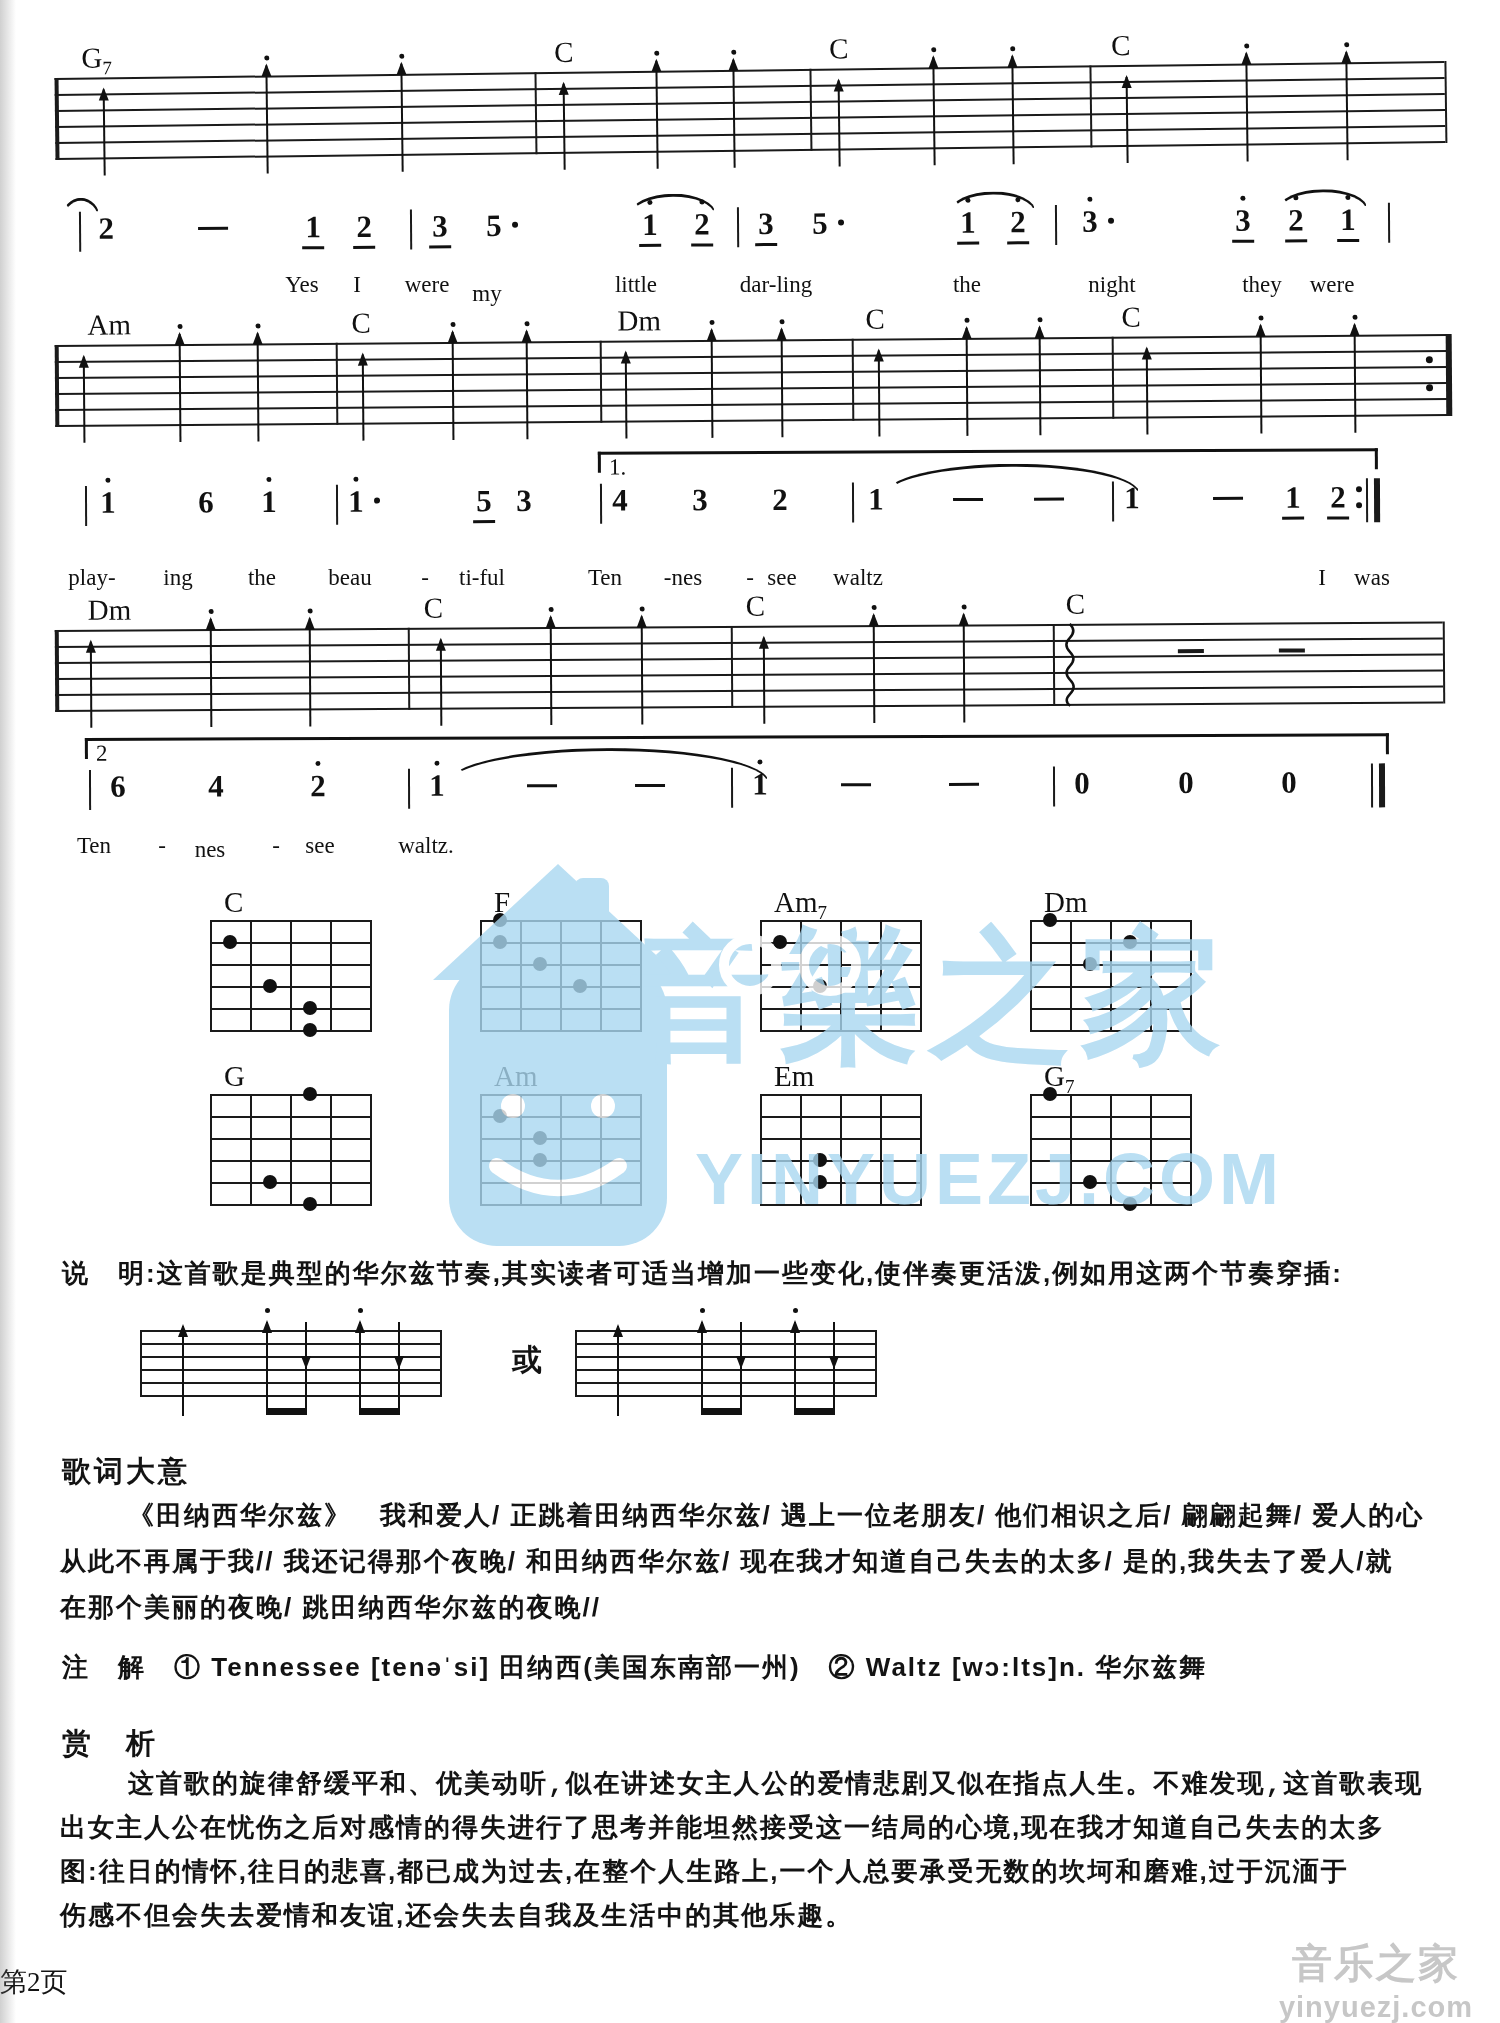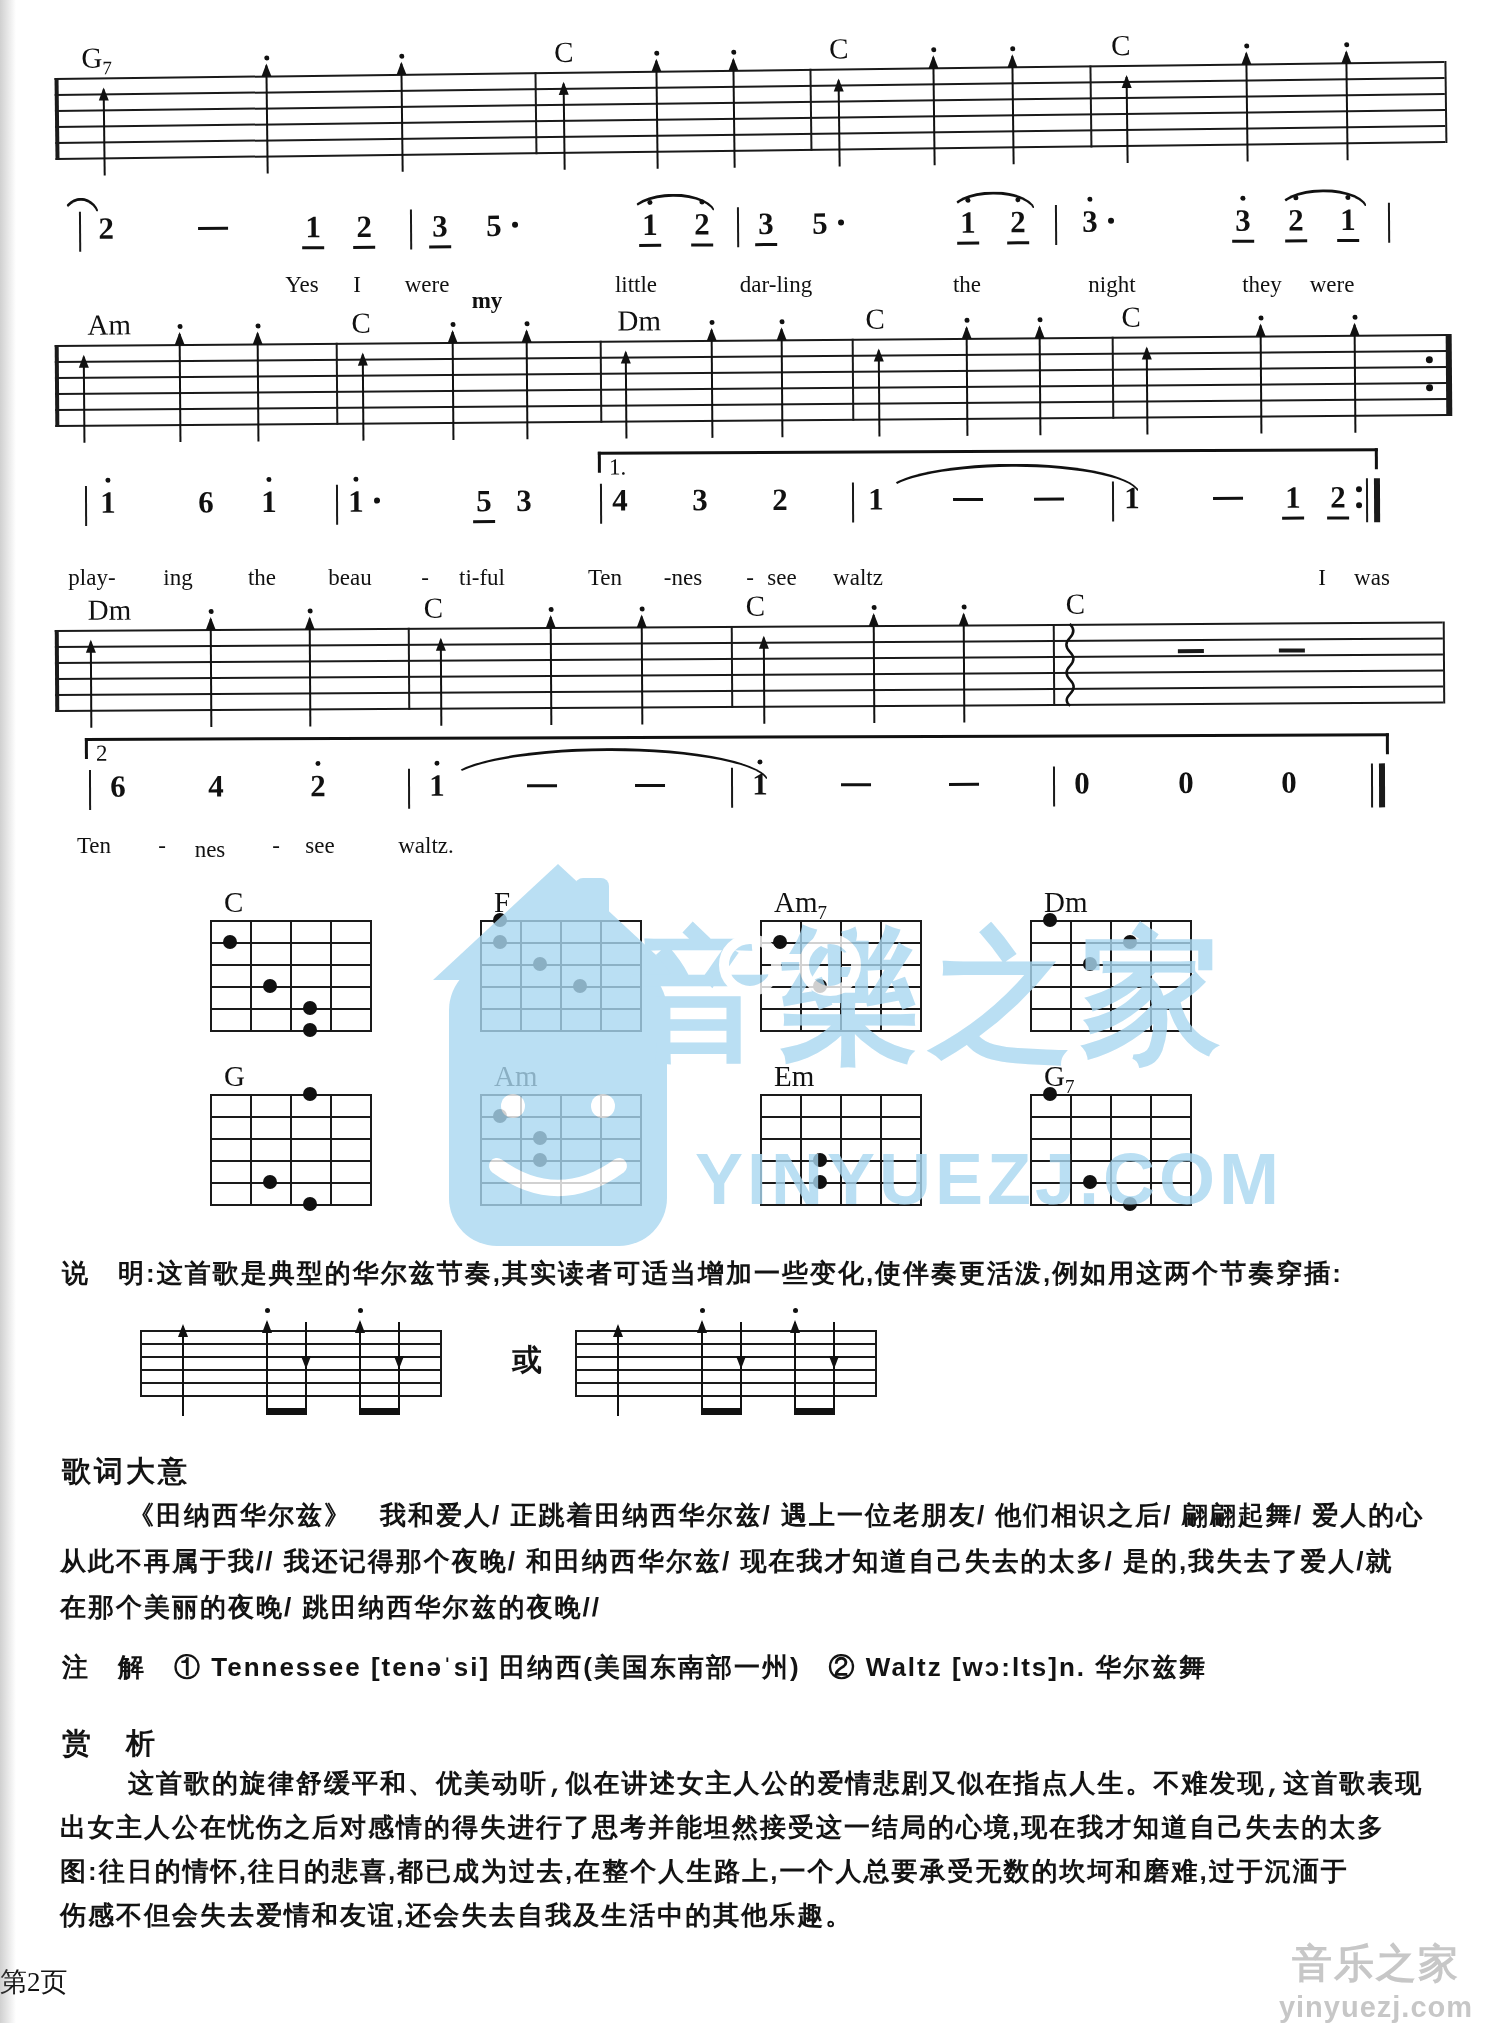--- a/index.html
+++ b/index.html
@@ -243,21 +243,21 @@
         <div class="jnote u" style="left: 1243px; top: 12px;">3<div class="octdot"></div></div>
         <div class="arc" style="left: 1278px; top: -2px; width: 86px; height: 16px;"></div>
         <div class="jnote u" style="left: 1296px; top: 12px;">2<div class="octdot"></div></div>
         <div class="jnote u" style="left: 1348px; top: 12px;">1<div class="octdot"></div></div>
         <div class="vline" style="left: 1388px; top: 12px; height: 40px;"></div>
       </div>
       <div class="abs" style="left: 0px; top: 272px; width: 1500px; height: 30px;">
         <div class="lyric" style="left: 302px; top: 0px;">Yes</div>
         <div class="lyric" style="left: 357px; top: 0px;">I</div>
         <div class="lyric" style="left: 427px; top: 0px;">were</div>
-        <div class="lyric" style="left: 487px; top: 16px; font-weight: bold;">my</div>
+        <div class="lyric" style="left: 487px; top: 9px;">my</div>
         <div class="lyric" style="left: 636px; top: 0px;">little</div>
         <div class="lyric" style="left: 776px; top: 0px;">dar-ling</div>
         <div class="lyric" style="left: 967px; top: 0px;">the</div>
         <div class="lyric" style="left: 1112px; top: 0px;">night</div>
         <div class="lyric" style="left: 1262px; top: 0px;">they</div>
         <div class="lyric" style="left: 1332px; top: 0px;">were</div>
       </div>
       <div class="abs" style="left: 0px; top: 474px; width: 1500px; height: 60px; transform: rotate(-0.25deg); transform-origin: 60px 20px;">
         <div class="volta" style="left: 598px; top: -20px; width: 774px; height: 18px;">
           <span>1.</span>

